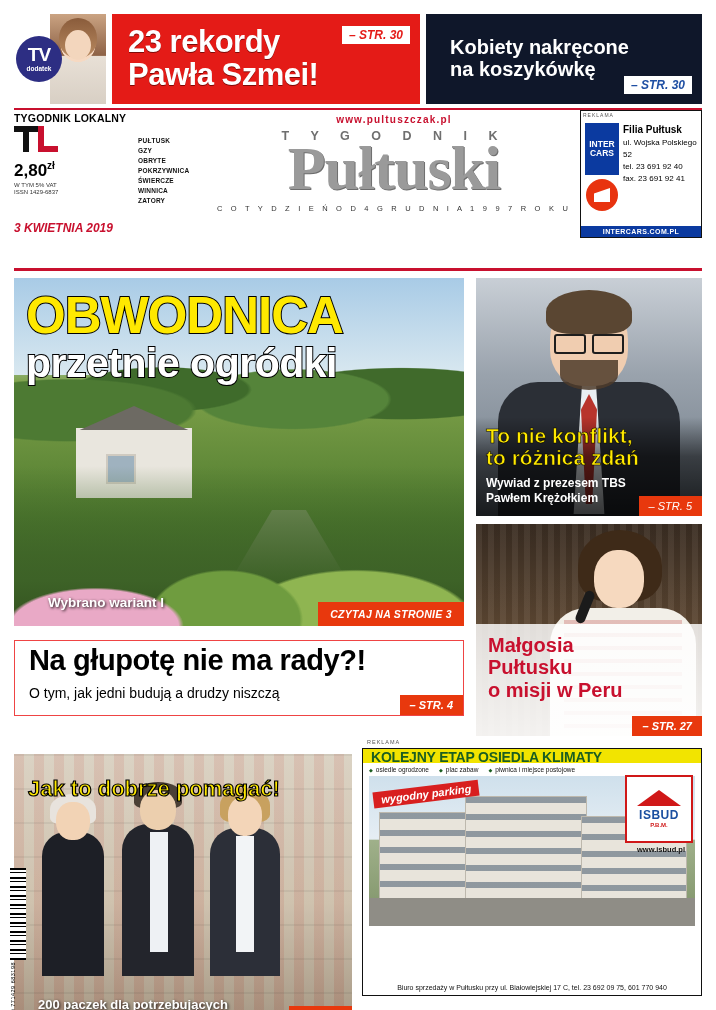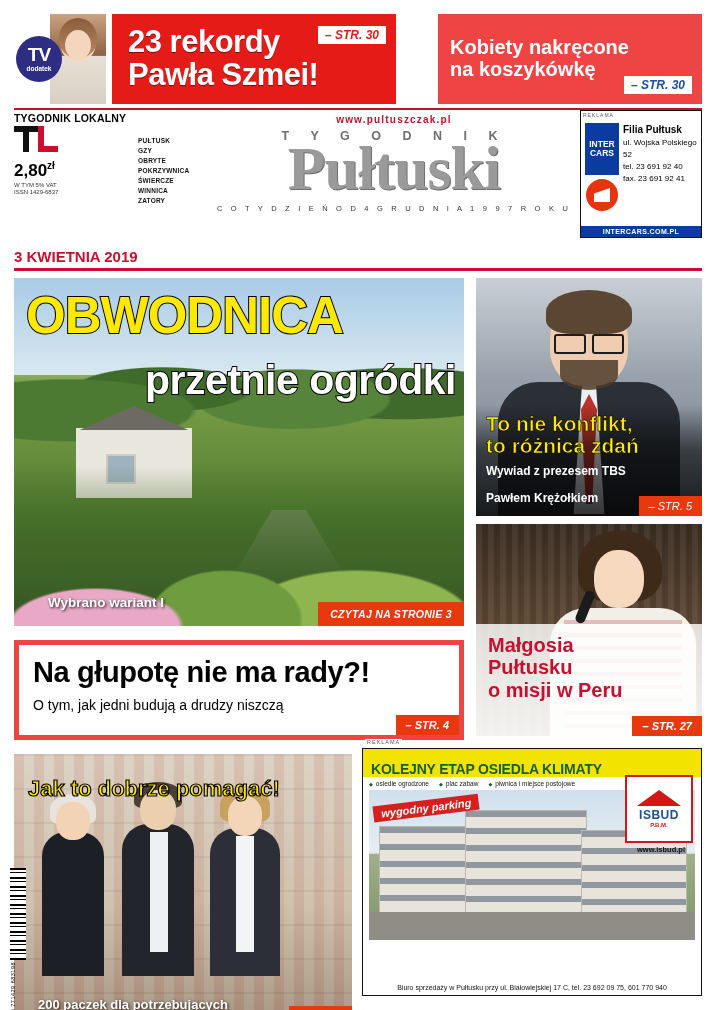--- a/index.html
+++ b/index.html
@@ -48,39 +48,39 @@
   .headline-box .hl-text{
     color:#ffffff;font-weight:bold;font-size:31px;line-height:1.05;letter-spacing:-0.5px;
     text-shadow:0 1px 0 #7d0b08;
   }
   .str-tag{
     position:absolute;background:#ffffff;color:#e41b17;font-weight:bold;font-style:italic;
     font-size:12px;padding:2px 7px;
   }
   .tag-a{right:10px;top:12px;}
   .box2{
-    width:252px;background:#ef4444;position:relative;display:flex;align-items:center;padding-left:12px;margin-left:36px;
+    width:252px;background:#0f172a;position:relative;display:flex;align-items:center;padding-left:24px;
   }
   .box2 .hl-text{color:#ffffff;font-weight:bold;font-size:20px;line-height:1.08;}
   .tag-b{right:10px;bottom:10px;background:#ffffff;color:#1f4fa3;}
 
   
   .masthead{position:absolute;left:14px;top:110px;width:688px;height:130px;}
   .mh-left{position:absolute;left:0;top:2px;width:118px;}
   .mh-tyg{font-size:10.5px;font-weight:bold;letter-spacing:0.2px;}
   .mh-tl{margin-top:2px;display:flex;align-items:flex-end;height:26px;}
   .mh-tl svg{display:block;}
   .mh-price{font-size:17px;font-weight:bold;margin-top:8px;}
   .mh-price sup{font-size:10px;}
   .mh-vat{font-size:6px;color:#333;margin-top:1px;}
   .mh-issn{font-size:6px;color:#333;margin-top:1px;}
   .mh-nr{margin-top:10px;display:flex;align-items:baseline;}
   .mh-nr .lbl{font-size:8px;margin-right:3px;}
   .mh-nr .num{font-size:29px;font-weight:bold;line-height:0.9;}
-  .mh-date{position:absolute;left:0;top:138px;font-size:15px;font-weight:bold;color:#c8102e;}
+  .mh-date{position:absolute;left:0;top:111px;font-size:12px;font-weight:bold;color:#c8102e;font-style:italic;}
 
   .mh-towns{position:absolute;left:124px;top:26px;width:64px;font-size:6.5px;line-height:1.55;color:#111;font-weight:bold;letter-spacing:.2px;}
 
   .mh-center{position:absolute;left:190px;top:4px;width:380px;text-align:center;}
   .mh-www{font-size:10px;font-weight:bold;color:#c8102e;letter-spacing:1.2px;}
   .mh-tyg2{font-size:12.5px;letter-spacing:9px;color:#6f6f6f;margin-top:4px;font-weight:bold;}
   .mh-title{
     font-family:"Liberation Serif", serif;
     font-size:62px;font-weight:bold;line-height:0.95;color:#9a9a9a;
     letter-spacing:-1px;margin-top:-4px;
@@ -126,22 +126,22 @@
       linear-gradient(180deg,rgba(60,95,36,0) 0%,#3d6227 72%,#33521f 100%);}
   .mp-path{position:absolute;left:190px;top:232px;width:170px;height:116px;background:#9aa089;opacity:.55;
     clip-path:polygon(40% 0,60% 0,100% 100%,0 100%);}
 
   .mp-title{position:absolute;left:12px;top:14px;width:430px;}
   .mp-t1{
     font-size:51px;font-weight:bold;color:#ffe900;line-height:0.95;letter-spacing:-1px;
     -webkit-text-stroke:2px #000;paint-order:stroke fill;
   }
   .mp-t2{
-    font-size:41px;font-weight:bold;color:#ffffff;line-height:1;margin-top:20px;letter-spacing:-0.5px;
-    -webkit-text-stroke:2px #000;paint-order:stroke fill;text-align:right;
+    font-size:41px;font-weight:bold;color:#ffffff;line-height:1;margin-top:3px;letter-spacing:-0.5px;
+    -webkit-text-stroke:2px #000;paint-order:stroke fill;text-align:left;
   }
   .mp-caption{position:absolute;left:34px;bottom:16px;color:#fff;font-weight:bold;font-size:13.5px;
     text-shadow:1px 1px 3px rgba(0,0,0,.9);}
   .mp-read{position:absolute;right:0;bottom:0;background:#e8380d;color:#fff;font-weight:bold;font-size:10.5px;
     font-style:italic;padding:6px 12px;letter-spacing:.3px;}
 
   
   .rt-photo{position:absolute;left:476px;top:278px;width:226px;height:238px;overflow:hidden;
     background:linear-gradient(180deg,#c9cfd6 0%,#9aa3ad 40%,#6d7884 100%);}
   .rt-man-head{position:absolute;left:74px;top:22px;width:78px;height:86px;border-radius:46% 46% 42% 42%;background:#f0cdb0;}
@@ -177,22 +177,22 @@
   .r2-mic{position:absolute;left:104px;top:66px;width:10px;height:34px;background:#1b1b1b;border-radius:5px;transform:rotate(22deg);}
 
   .r2-text{position:absolute;left:476px;top:624px;width:226px;height:112px;
     background:linear-gradient(180deg,rgba(255,255,255,.82),rgba(255,255,255,.92));
     padding:10px 12px;box-sizing:border-box;}
   .r2-h{color:#c8102e;font-weight:bold;font-size:20px;line-height:1.12;}
   .r2-tag{position:absolute;right:0;bottom:0;background:#e8380d;color:#fff;font-weight:bold;font-style:italic;
     font-size:11px;padding:4px 10px;}
 
   
-  .ml-box{position:absolute;left:14px;top:640px;width:450px;height:100px;border:5px solid #ef4444;box-sizing:border-box;
-    padding:12px 14px;background:#fff;}
+  .ml-box{position:absolute;left:14px;top:640px;width:450px;height:76px;border:1px solid #ef4444;box-sizing:border-box;
+    padding:4px 14px;background:#fff;}
   .ml-h{font-size:29px;font-weight:bold;line-height:1.05;letter-spacing:-.4px;}
   .ml-sub{font-size:14px;margin-top:10px;}
   .ml-tag{position:absolute;right:0;bottom:0;background:#e8380d;color:#fff;font-weight:bold;font-style:italic;
     font-size:11px;padding:4px 10px;}
 
   
   .bl-photo{position:absolute;left:14px;top:754px;width:338px;height:272px;overflow:hidden;
     background:linear-gradient(180deg,#d9d2c6 0%,#cbbfae 55%,#9c8f7e 100%);}
   .bl-shelf{position:absolute;left:0;top:0;width:100%;height:100%;
     background:
@@ -213,21 +213,21 @@
   .bl-h{position:absolute;left:14px;top:22px;color:#ffe900;font-weight:bold;font-size:22px;
     -webkit-text-stroke:1.2px #000;}
   .bl-cap{position:absolute;left:24px;bottom:14px;color:#fff;font-weight:bold;font-size:13px;
     text-shadow:1px 1px 3px rgba(0,0,0,.9);}
   .bl-tag{position:absolute;right:0;bottom:0;background:#e8380d;color:#fff;font-weight:bold;font-style:italic;
     font-size:11px;padding:4px 10px;}
 
   
   .br-ad{position:absolute;left:362px;top:748px;width:340px;height:248px;border:1px solid #111;box-sizing:border-box;background:#fff;}
   .br-rek{position:absolute;left:2px;top:-10px;font-size:5.5px;letter-spacing:1px;color:#555;background:#fff;padding:0 2px;}
-  .br-head{height:28px;background:#f2e400;display:flex;align-items:flex-end;padding-left:8px;}
+  .br-head{height:14px;background:#f2e400;display:flex;align-items:flex-start;padding-left:8px;}
   .br-head-t{font-size:14px;font-weight:bold;color:#1b5e20;letter-spacing:-.2px;}
   .br-bullets{display:flex;gap:10px;font-size:6.5px;padding:3px 6px;color:#111;}
   .br-bullets span:before{content:"\25C6";color:#1b5e20;margin-right:3px;font-size:5px;}
   .br-img{position:relative;height:150px;margin:0 6px;overflow:hidden;
     background:linear-gradient(180deg,#cfe0ec 0%,#e6eef4 42%,#9fb08a 43%,#7d9166 100%);}
   .bld{position:absolute;background:#e8e4db;border:1px solid #bdb8ad;}
   .bld.a{left:10px;top:36px;width:88px;height:86px;}
   .bld.b{left:96px;top:20px;width:120px;height:104px;}
   .bld.c{left:212px;top:40px;width:104px;height:84px;}
   .bld i{position:absolute;left:0;top:0;width:100%;height:100%;
@@ -361,21 +361,21 @@
     <div class="rt-tie"></div>
     <div class="rt-man-head"></div>
     <div class="rt-beard"></div>
     <div class="rt-man-hair"></div>
     <div class="rt-glasses"></div>
 
     <div class="rt-overlay">
       <div class="rt-h">To nie konflikt,</div>
       <div class="rt-h">to różnica zdań</div>
       <div class="rt-sub">Wywiad z prezesem TBS</div>
-      <div class="rt-sub" style="margin-top:12px">Pawłem Krężołkiem</div>
+      <div class="rt-sub" style="margin-top:0">Pawłem Krężołkiem</div>
     </div>
     <div class="rt-tag">– STR. 5</div>
   </div>
 
   <div class="r2-photo">
     <div class="r2-wall"></div>
     <div class="r2-body"></div>
     <div class="r2-emb"></div>
     <div class="r2-hair"></div>
     <div class="r2-face"></div>

